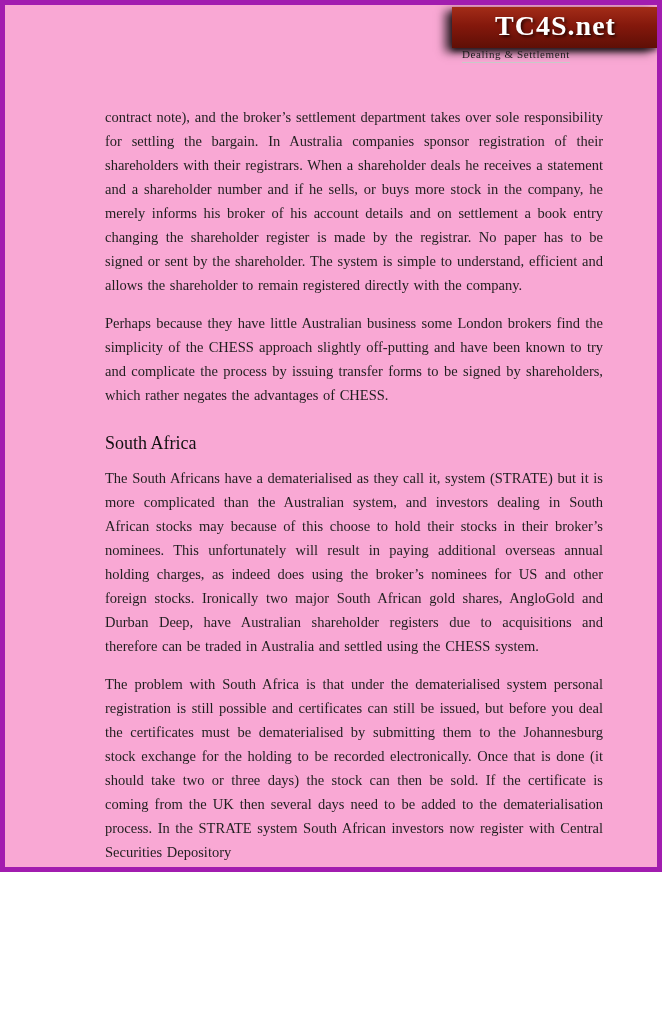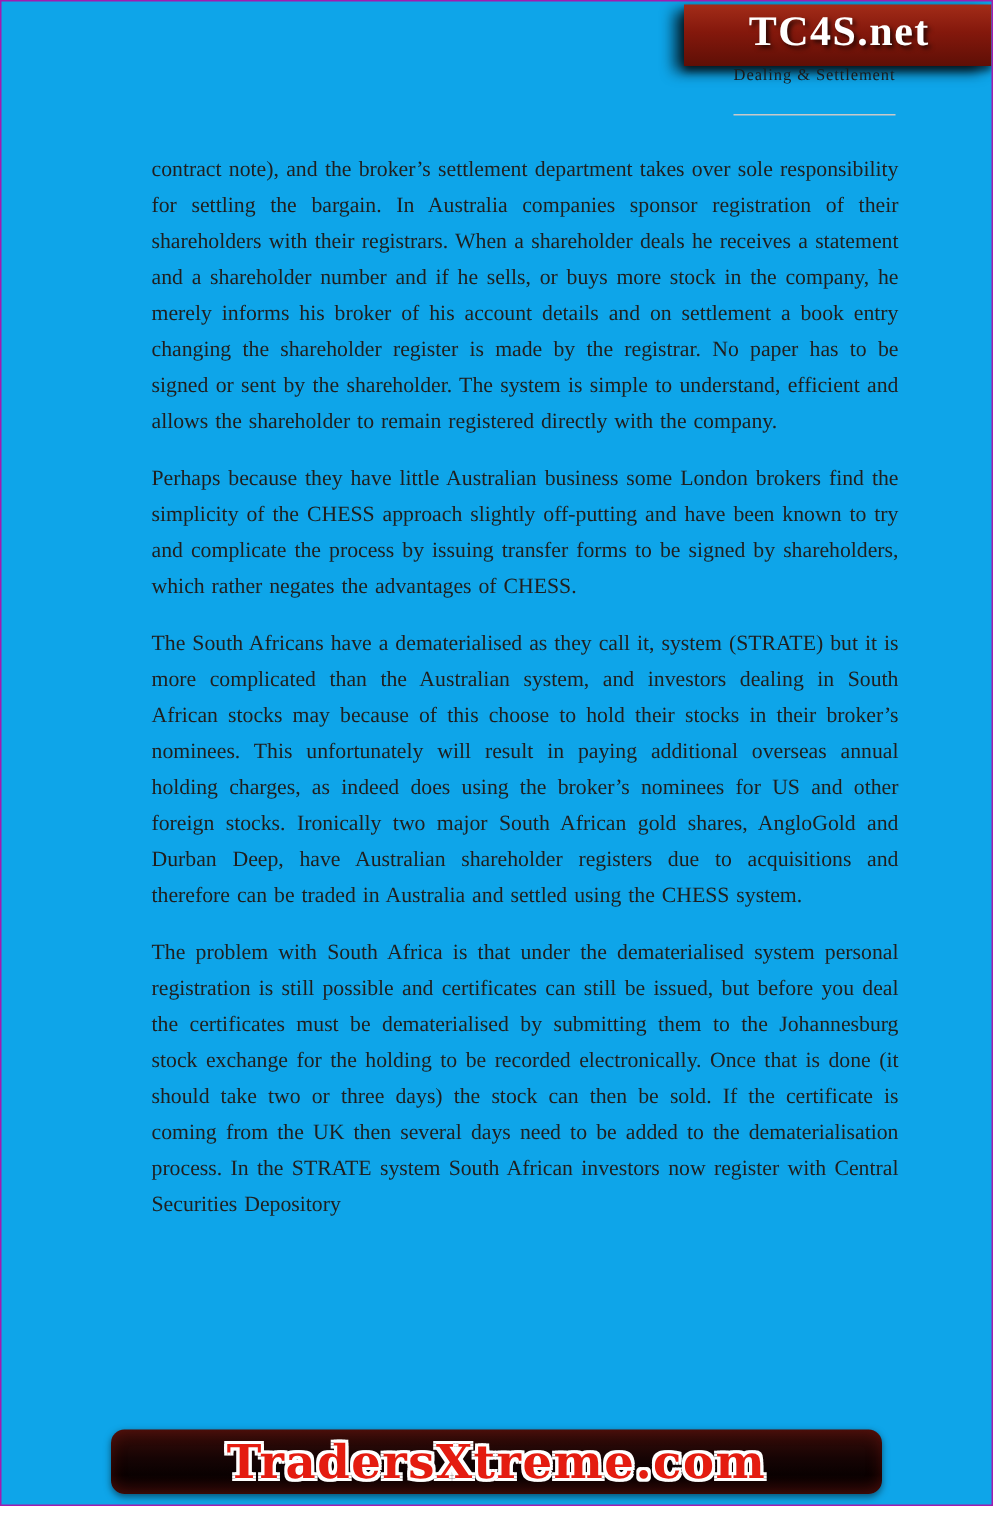--- a/index.html
+++ b/index.html
@@ -2,24 +2,24 @@
 <html><head>
 <meta charset="utf-8">
 <style>
   * { margin: 0; padding: 0; box-sizing: border-box; }
   html, body { background: #ffffff; }
   body { font-family: "Liberation Serif", serif; }
 
   .page {
     position: relative;
     width: 662px;
-    height: 1004px;
+    height: 872px;
     margin: 0 auto;
-    background: #0ea5e9;
-    border: 1px solid #a21caf;
+    background: #f9a8d4;
+    border: 5px solid #a21caf;
     overflow: hidden;
     color: #1f1f1f;
   }
 
   
   .tc4s-logo {
     position: absolute;
     top: 2px;
     right: 0;
     min-width: 205px;
@@ -30,25 +30,25 @@
     font-weight: bold;
     font-size: 28px;
     letter-spacing: 1px;
     padding: 3px 14px 6px 16px;
     box-shadow: -7px 4px 9px rgba(0,0,0,0.75), 0 3px 5px rgba(0,0,0,0.6);
     text-shadow: 2px 2px 3px rgba(0,0,0,0.65);
   }
   .tagline {
     position: absolute;
     top: 43px;
-    right: 64px;
+    right: 87px;
     font-size: 11px;
     color: #1a1a1a;
     letter-spacing: 0.6px;
-    padding-bottom: 20px;
+    padding-bottom: 2px;
     border-bottom: 1px solid #c9c9c9;
   }
 
   
   .content {
     position: absolute;
     left: 100px;
     top: 100px;
     width: 498px;
   }
@@ -128,23 +128,21 @@
 <body>
 
 <div class="page">
 
   <div class="tc4s-logo">TC4S.net</div>
   <div class="tagline">Dealing &amp; Settlement</div>
 
   <div class="content">
     <p>contract note), and the broker’s settlement department takes over sole responsibility for settling the bargain. In Australia companies sponsor registration of their shareholders with their registrars. When a shareholder deals he receives a statement and a shareholder number and if he sells, or buys more stock in the company, he merely informs his broker of his account details and on settlement a book entry changing the shareholder register is made by the registrar. No paper has to be signed or sent by the shareholder. The system is simple to understand, efficient and allows the shareholder to remain registered directly with the company.</p>
     <p>Perhaps because they have little Australian business some London brokers find the simplicity of the CHESS approach slightly off-putting and have been known to try and complicate the process by issuing transfer forms to be signed by shareholders, which rather negates the advantages of CHESS.</p>
+    <h2 class="section-heading">South Africa</h2>
     <p>The South Africans have a dematerialised as they call it, system (STRATE) but it is more complicated than the Australian system, and investors dealing in South African stocks may because of this choose to hold their stocks in their broker’s nominees. This unfortunately will result in paying additional overseas annual holding charges, as indeed does using the broker’s nominees for US and other foreign stocks. Ironically two major South African gold shares, AngloGold and Durban Deep, have Australian shareholder registers due to acquisitions and therefore can be traded in Australia and settled using the CHESS system.</p>
     <p>The problem with South Africa is that under the dematerialised system personal registration is still possible and certificates can still be issued, but before you deal the certificates must be dematerialised by submitting them to the Johannesburg stock exchange for the holding to be recorded electronically. Once that is done (it should take two or three days) the stock can then be sold. If the certificate is coming from the UK then several days need to be added to the dematerialisation process. In the STRATE system South African investors now register with Central Securities Depository</p>
   </div>
 
 
   <div class="page-number">258</div>
-  <div class="footer-bar">
-    <span>TradersXtreme.com</span>
-  </div>
 
 </div>
 
 </body></html>

